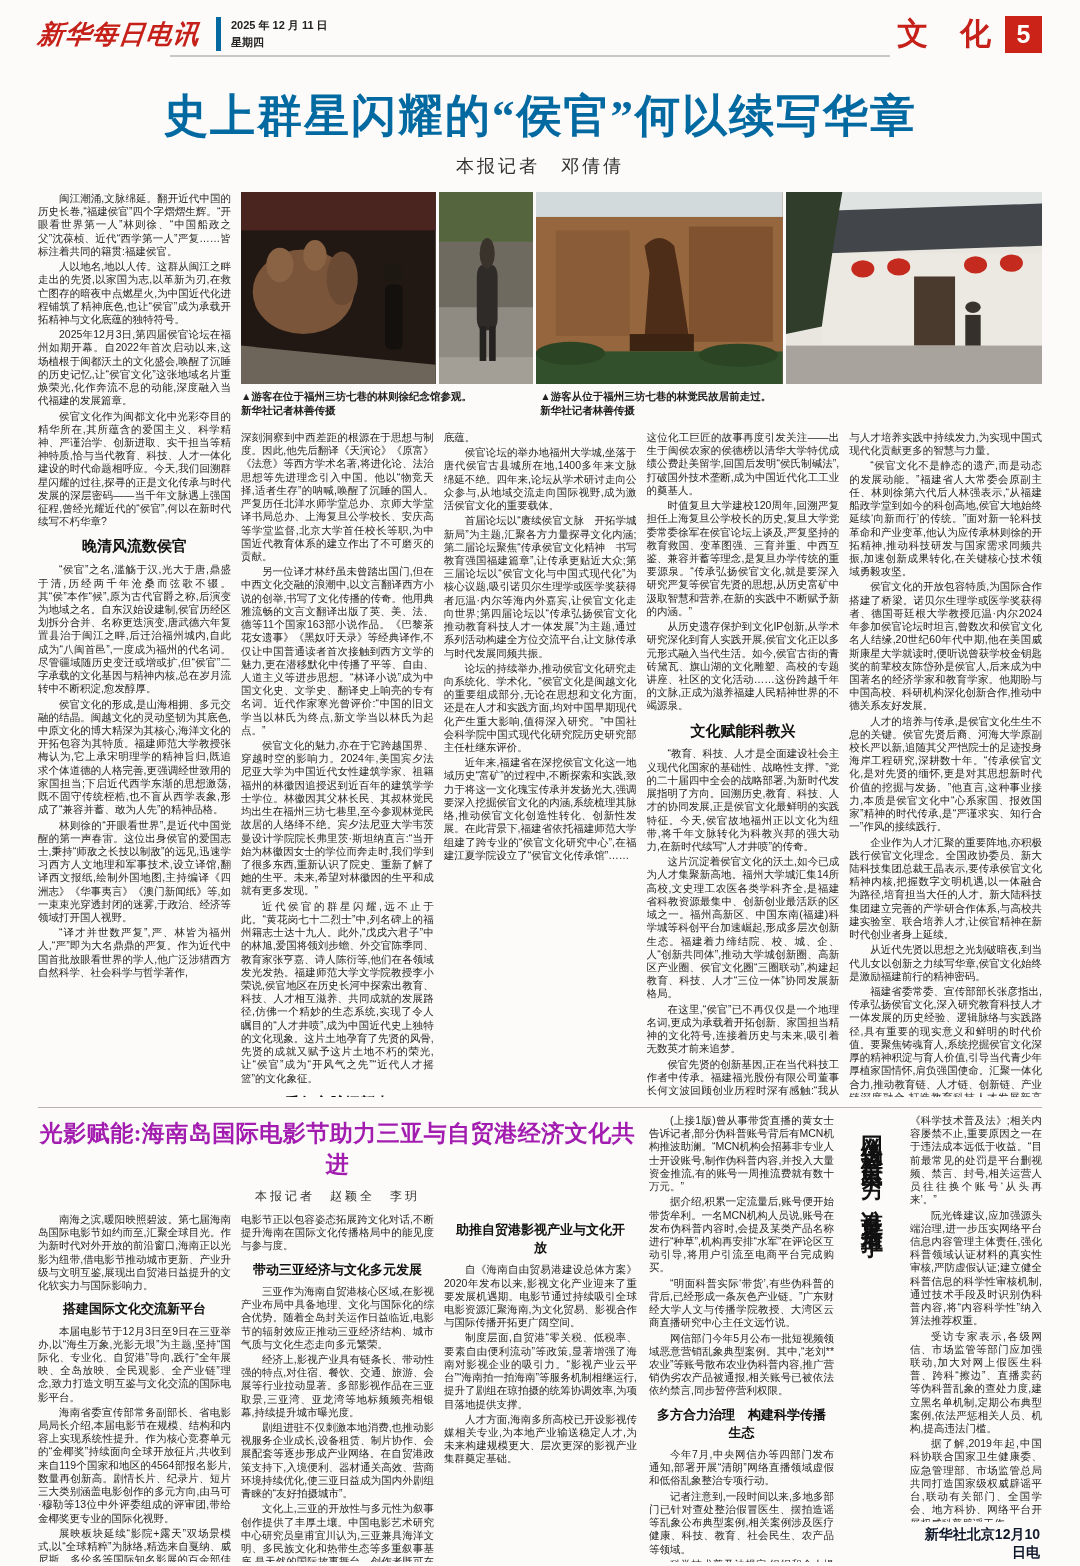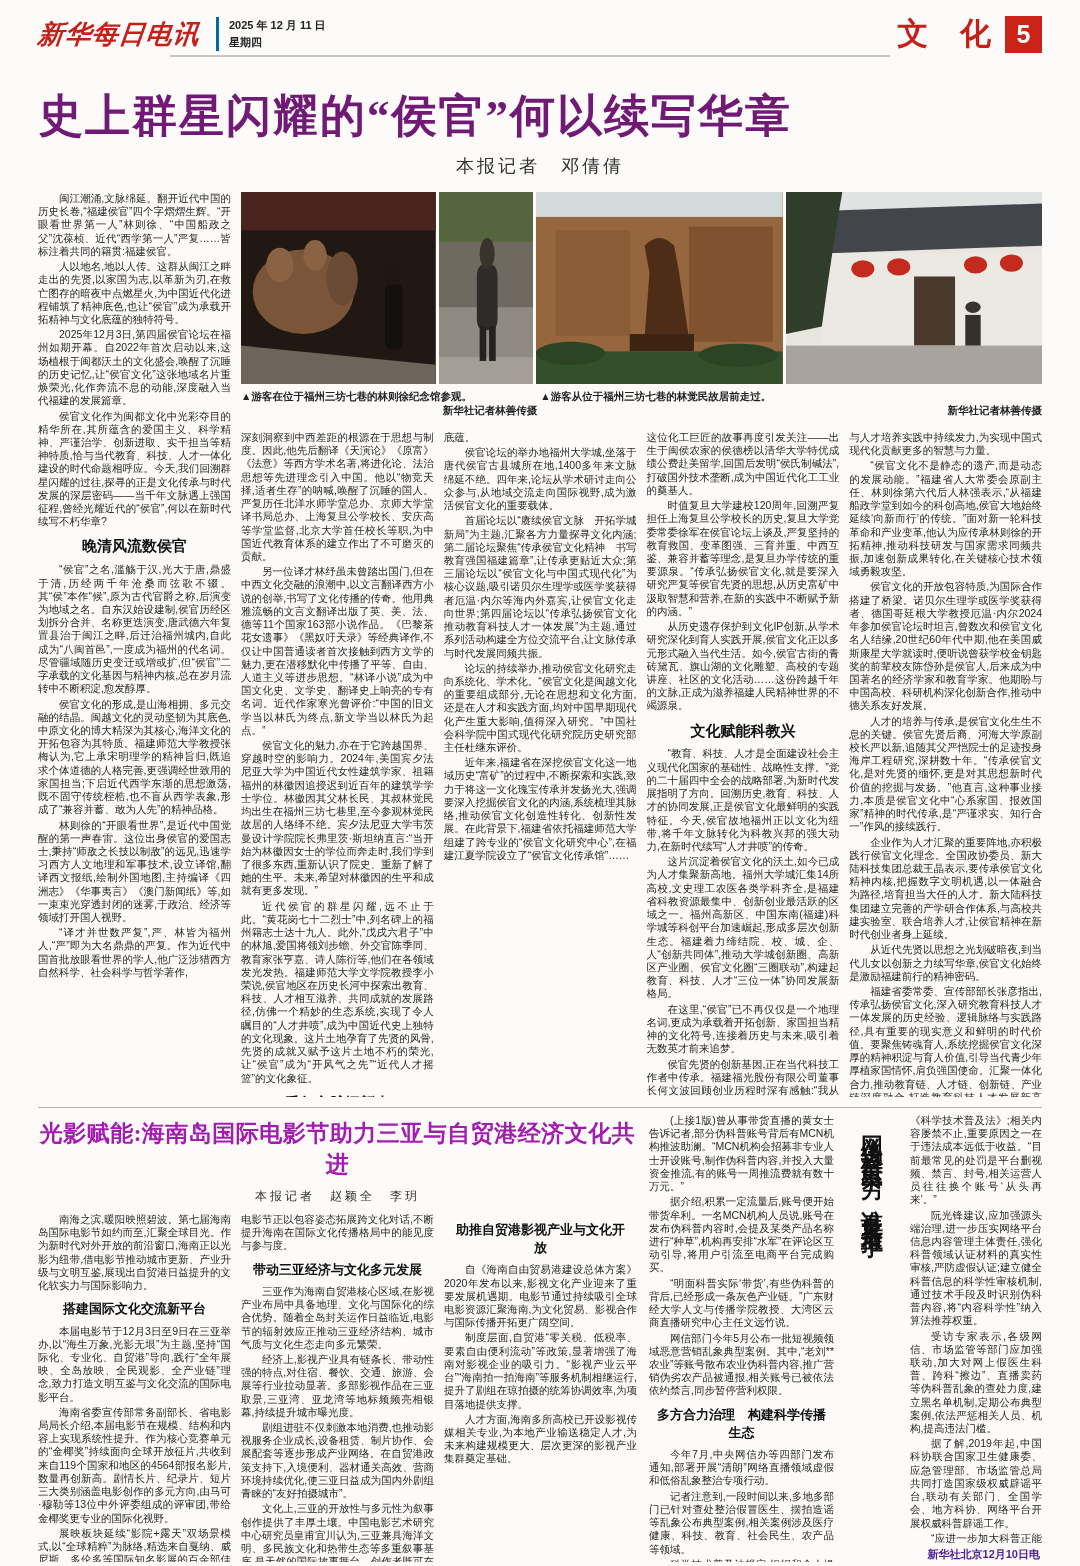--- a/index.html
+++ b/index.html
@@ -3,44 +3,44 @@
 <meta charset="utf-8">
 <style>
   html,body{margin:0;padding:0;background:#888;}
   .page{width:1080px;height:1566px;box-sizing:border-box;margin:0 auto;
         padding:6px 38px 10px;background:#fcfbf9;overflow:hidden;
         font-family:"Liberation Sans",sans-serif;color:#2b2b2b;}
   
   .header{position:relative;height:56px;display:flex;align-items:center;}
   .masthead{color:#c5201a;font-family:"Liberation Serif",serif;font-style:italic;
             font-weight:900;font-size:26px;transform:skewX(-6deg);letter-spacing:1px;}
-  .dateblock{margin-left:16px;padding-left:10px;border-left:3px solid #0369a1;
+  .dateblock{margin-left:16px;padding-left:10px;border-left:5px solid #0369a1;
              font-size:11px;font-weight:bold;color:#222;line-height:1.55;}
   .hspacer{flex:1;}
   .header-rule{position:absolute;left:132px;right:152px;bottom:5px;height:2px;background:#c9c7c4;}
   .section-label{font-family:"Liberation Serif",serif;font-size:31px;color:#c5201a;
                  font-weight:900;letter-spacing:12px;margin-right:2px;}
   .page-num{width:37px;height:37px;background:#cb2318;color:#fff;font-weight:900;
             font-size:25px;display:flex;align-items:center;justify-content:center;}
   
   .h1{font-family:"Liberation Serif",serif;font-size:45px;font-weight:900;
-      letter-spacing:2px;margin:24px 0 4px;color:#701a75;}
+      text-align:center;letter-spacing:2px;margin:24px 0 4px;color:#0369a1;}
   .byline{font-size:18px;text-align:center;letter-spacing:3px;color:#333;margin:8px 0 14px;}
   .a1-body{display:flex;gap:10px;height:905px;}
   .col{overflow:hidden;}
   .col-narrow{width:193px;flex:none;height:905px;}
   .a1-right{flex:1;display:flex;flex-direction:column;}
   .photos{display:flex;gap:3px;height:192px;}
   .photo{position:relative;overflow:hidden;background:#999;}
   .photo svg{position:absolute;inset:0;width:100%;height:100%;}
   .ph1{width:24.3%;}.ph2{width:11.8%;}.ph3{width:30.8%;}.ph4{flex:1;}
   .captions{display:flex;gap:3px;margin:5px 0 6px;height:36px;}
   .cap{font-size:10.5px;line-height:1.35;font-weight:600;color:#222;}
   .cap1{width:37%;}.cap2{width:30.8%;}.cap3{flex:1;}
-  .cap-credit{font-weight:bold;text-align:right;}
+  .cap-credit{font-weight:bold;text-align:left;}
   .a1-cols{display:flex;gap:10px;flex:1;overflow:hidden;}
   .a1-cols .col{flex:1;}
   
   .flow{font-size:10.5px;line-height:1.26;}
   .para{margin:0 0 2px;text-indent:2em;text-align:justify;color:#262626;}
   .cont{text-indent:0;}
   .subhead{font-size:15px;font-weight:bold;text-align:center;margin:9px 0 7px;color:#111;}
   .subhead-sm{font-size:13px;font-weight:bold;text-align:center;margin:8px 6px 6px;color:#111;line-height:1.4;}
   
   .section-divider{border:none;border-top:1px solid #b5b2ae;margin:10px 0 6px;}
@@ -52,21 +52,21 @@
   .a2-cols{display:flex;gap:10px;flex:1;overflow:hidden;}
   .a2-cols .col{flex:1;}
   .article3{flex:1;display:flex;gap:16px;}
   .a3colA{width:185px;flex:none;}
   .v-strip{width:44px;flex:none;display:flex;justify-content:center;padding-top:4px;}
   .v-headline{writing-mode:vertical-rl;text-orientation:upright;font-weight:900;
               font-size:22px;letter-spacing:5px;line-height:44px;color:#111;
               font-family:"Liberation Serif",serif;}
   .a3colB{flex:1;display:flex;flex-direction:column;overflow:hidden;}
   .a3colB .flow{flex:1;overflow:hidden;}
-  .credit{font-weight:bold;text-align:right;font-size:11px;padding:4px 2px 0;color:#4c1d95;}
+  .credit{font-weight:bold;text-align:right;font-size:14px;padding:4px 2px 0;color:#0f172a;}
 </style>
 </head>
 <body>
 
 <div class="page">
 
   <div class="header">
     <div class="masthead">新华每日电讯</div>
     <div class="dateblock">
       <div>2025 年 12 月 11 日</div>

